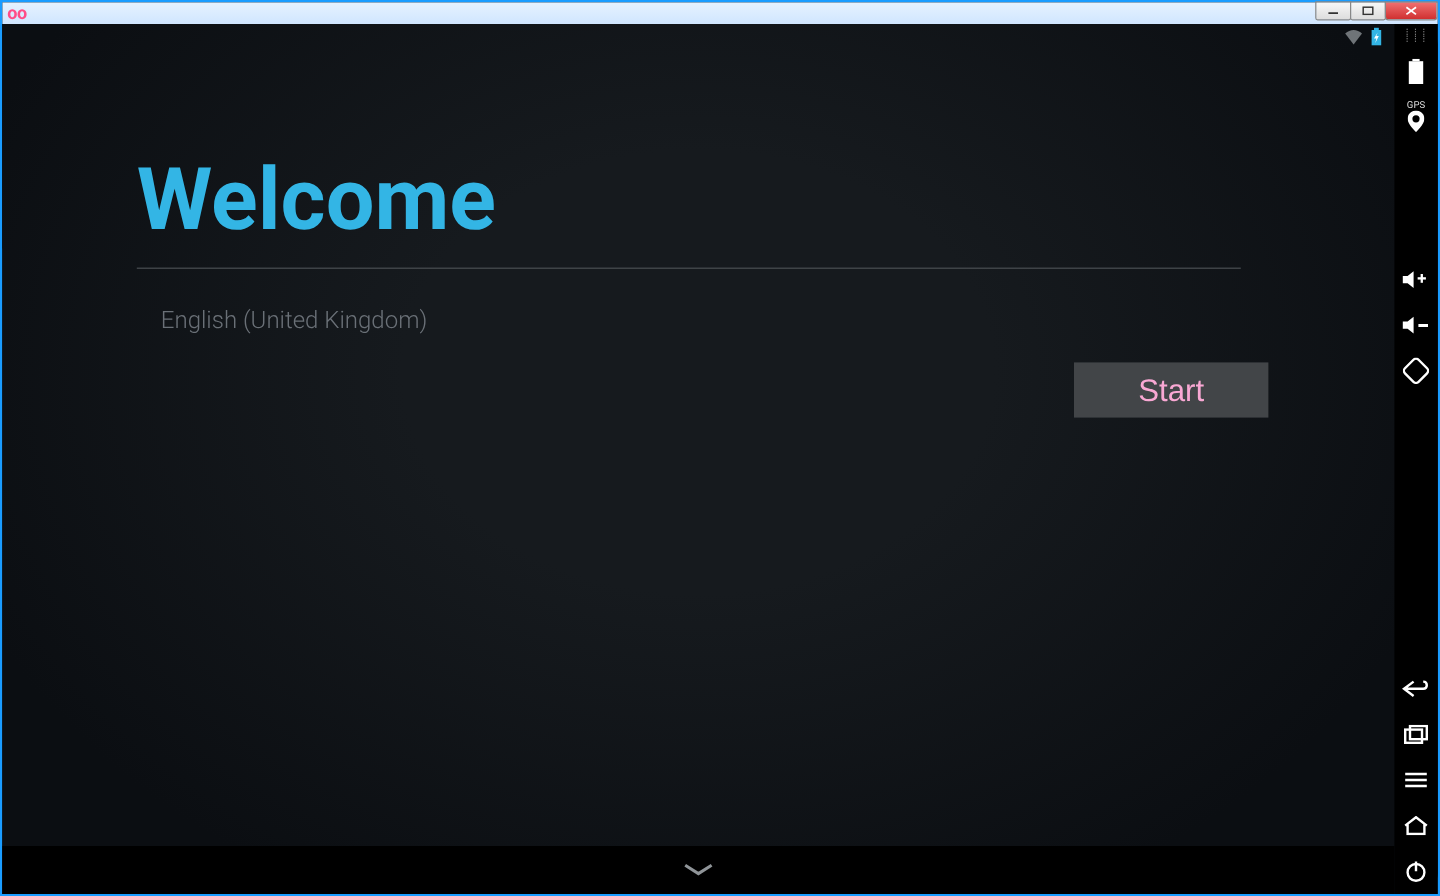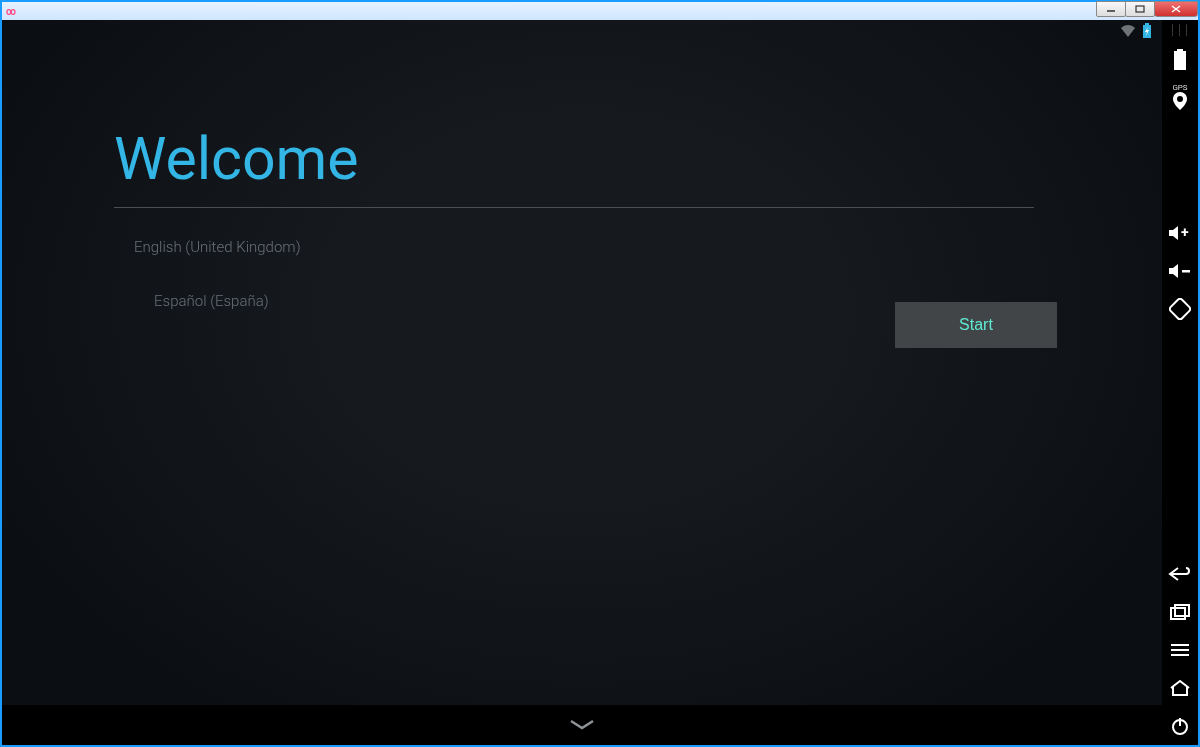--- a/index.html
+++ b/index.html
@@ -26,21 +26,21 @@
       display: flex;
       align-items: center;
       font-size: 11px;
       color: #222;
       padding-left: 4px;
       position: relative;
     }
     .titlebar .geny-icon {
       color: #ff4d88;
       font-weight: bold;
-      font-size: 10px;
+      font-size: 15px;
       margin-right: 4px;
       letter-spacing: -2px;
     }
     .win-controls {
       position: absolute;
       right: 0;
       top: -1px;
       display: flex;
     }
     .win-btn {
@@ -89,38 +89,38 @@
       padding-right: 10px;
       gap: 6px;
     }
 
     .welcome-content {
       padding: 80px 100px 0 112px;
       flex: 1;
       position: relative;
     }
     .welcome-title {
-      font-size: 59px;
-      font-weight: 400;
+      font-size: 72px;
+      font-weight: 700;
       color: #33b5e5;
       letter-spacing: 0px;
     }
     .title-rule {
       height: 1px;
       background: #4a4f53;
       margin-top: 14px;
       width: 920px;
     }
 
     .lang-picker {
       margin-top: 12px;
       width: 280px;
     }
     .lang-item {
-      font-size: 15px;
+      font-size: 20px;
       font-weight: 300;
       color: #6a7077;
       padding: 18px 20px;
       text-align: left;
     }
     .lang-item.selected {
       color: #ffffff;
       border-top: 2px solid #33b5e5;
       border-bottom: 2px solid #33b5e5;
       text-align: left;
@@ -130,22 +130,22 @@
       padding-left: 40px;
     }
 
     .start-btn {
       position: absolute;
       top: 258px;
       right: 105px;
       width: 162px;
       height: 46px;
       background: #424548;
-      color: #5eead4;
-      font-size: 16px;
+      color: #f9a8d4;
+      font-size: 26px;
       font-weight: 300;
       display: flex;
       align-items: center;
       justify-content: center;
       border: none;
     }
 
     .android-navbar {
       height: 40px;
       background: #000;
@@ -242,21 +242,20 @@
             </svg>
         </span>
       </div>
 
       <div class="welcome-content">
         <div class="welcome-title">Welcome</div>
         <div class="title-rule"></div>
 
         <div class="lang-picker">
           <div class="lang-item">English (United Kingdom)</div>
-          <div class="lang-item espanol">Español (España)</div>
         </div>
 
         <button class="start-btn">Start</button>
       </div>
 
       <div class="android-navbar">
         <span class="nav-chevron">
           <svg width="30" height="14" viewBox="0 0 30 14">
               <polyline points="4,4 15,11 26,4" fill="none" stroke="#8f9498" stroke-width="2.5"></polyline>
             </svg>

